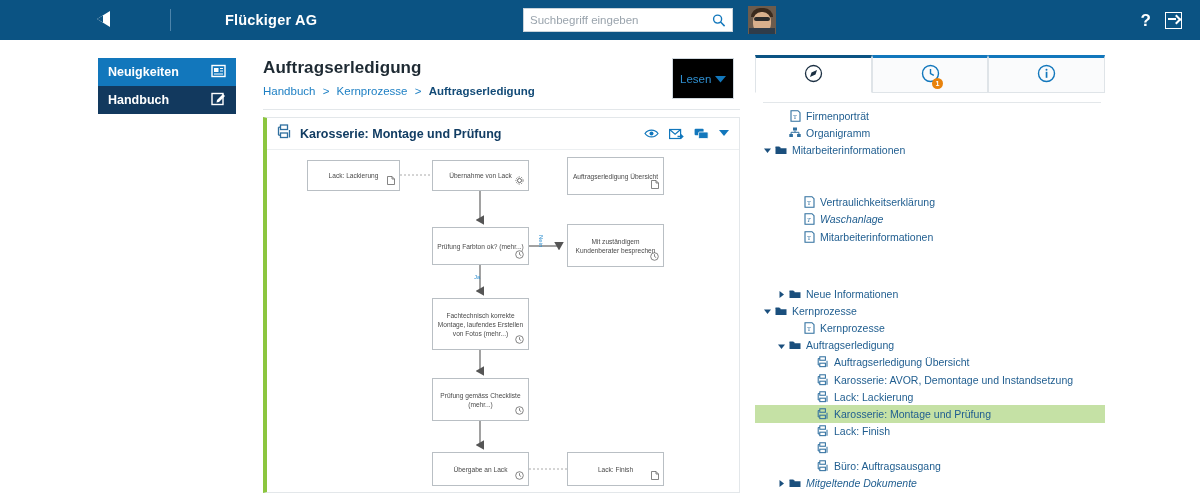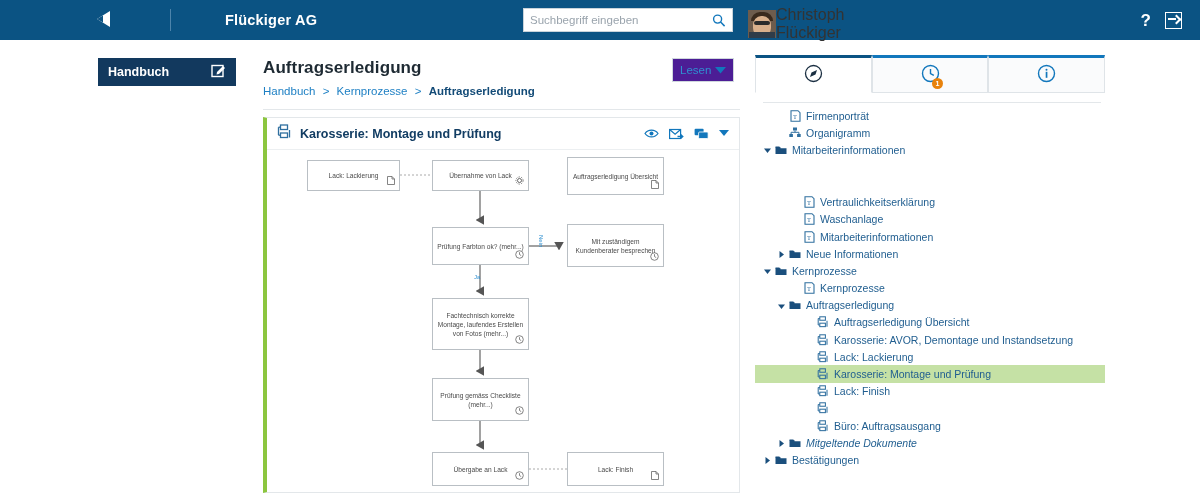--- a/index.html
+++ b/index.html
@@ -51,22 +51,22 @@
   .nav-manual{ background:#12395e; }
 
   
   .docpanel{ position:absolute; left:255px; top:55px; width:485px; height:438px; }
   .doc-title{ font-size:17px; color:#1e2a33; font-weight:bold; margin:3px 0 0 8px;
      letter-spacing:.1px; }
   .crumb{ margin:7px 0 0 8px; font-size:11.5px; }
   .crumb a{ color:#1f80c4; text-decoration:none; cursor:pointer; }
   .crumb .sep{ color:#1f80c4; margin:0 4px; }
   .crumb .cur{ color:#134b77; font-weight:bold; }
-  .lesen-btn{ position:absolute; right:6px; top:3px; width:62px;height:24px;
-     border:1px solid #cfd7dd;background:#4c1d95; display:flex;align-items:center;
+  .lesen-btn{ position:absolute; right:6px; top:3px; width:62px;height:41px;
+     border:1px solid #cfd7dd;background:#000000; display:flex;align-items:center;
      justify-content:space-between;padding:0 7px;cursor:pointer; }
   .lesen-btn span{ font-size:11.5px;color:#2f8fd0; }
   .hrule{ position:absolute; left:8px; top:54px; width:477px; height:1px; background:#e3e7ea; }
 
   .docbox{ position:absolute; left:8px; top:62px; width:477px; height:376px;
      border:1px solid #e3e7ea; border-left:4px solid #8cc63f; background:#fff; }
   .docbox-head{ height:32px; display:flex; align-items:center; padding:0 10px;
      border-bottom:1px solid #eceff1; }
   .docbox-title{ font-size:12.5px;color:#123d63;font-weight:bold;margin-left:8px; }
   .docbox-actions{ margin-left:auto; display:flex; align-items:center; gap:10px; }
@@ -128,33 +128,41 @@
     </button>
   </div>
 
   <div class="user-wrap">
     <span class="avatar">
       <span class="hair"></span>
         <span class="face"></span>
       <span class="glass"></span>
         <span class="shirt"></span>
     </span>
-    <span>
-      <div>Christoph</div>
-      <div>Flückiger</div>
-    </span>
   </div>
 
   <div class="right-icons">
     <span class="qmark">?</span>
     <span class="logout-ic"></span>
   </div>
 </div>
 
 <div class="leftnav">
+  <div class="nav-btn nav-news">
+    <span>Neuigkeiten</span>
+    <span>
+      <svg width="15" height="14" viewBox="0 0 15 14">
+        <rect x="1" y="1.5" width="13" height="11" fill="none" stroke="#fff" stroke-width="1.4"></rect>
+        <rect x="3" y="4" width="4.5" height="4" fill="#fff"></rect>
+        <line x1="9" y1="4.5" x2="12" y2="4.5" stroke="#fff" stroke-width="1"></line>
+        <line x1="9" y1="7" x2="12" y2="7" stroke="#fff" stroke-width="1"></line>
+        <line x1="3" y1="10" x2="12" y2="10" stroke="#fff" stroke-width="1"></line>
+      </svg>
+    </span>
+  </div>
   <div class="nav-btn nav-manual">
     <span>Handbuch</span>
     <span>
       <svg width="15" height="14" viewBox="0 0 15 14">
         <rect x="1" y="1.5" width="11" height="11" fill="none" stroke="#fff" stroke-width="1.4"></rect>
         <path d="M12 2 L14 4 L8 10 L5.5 10.5 L6 8 Z" fill="#fff"></path>
       </svg>
     </span>
   </div>
 </div>
@@ -379,41 +387,41 @@
       <div class="trow" style="padding-left: 36px; margin-top: 35px;">
         <span class="arrow"></span>
         <span class="tic">
           <svg width="11" height="12" viewBox="0 0 11 12">
             <path d="M1 0.7 H8 L10 2.7 V11.3 H1 Z" fill="#fff" stroke="#2f6f9f" stroke-width="1.1"></path>
             <text x="3" y="8.6" font-size="6.5" fill="#2f6f9f" font-family="Liberation Serif, serif">T</text>
           </svg>
         </span>
         <span>Vertraulichkeitserklärung</span>
       </div>
-      <div class="trow" style="padding-left: 36px;">
+      <div class="trow" style="padding-left: 36px; font-style: italic;">
         <span class="arrow"></span>
         <span class="tic">
           <svg width="11" height="12" viewBox="0 0 11 12">
             <path d="M1 0.7 H8 L10 2.7 V11.3 H1 Z" fill="#fff" stroke="#2f6f9f" stroke-width="1.1"></path>
             <text x="3" y="8.6" font-size="6.5" fill="#2f6f9f" font-family="Liberation Serif, serif">T</text>
           </svg>
         </span>
         <span>Waschanlage</span>
       </div>
       <div class="trow" style="padding-left: 36px;">
         <span class="arrow"></span>
         <span class="tic">
           <svg width="11" height="12" viewBox="0 0 11 12">
             <path d="M1 0.7 H8 L10 2.7 V11.3 H1 Z" fill="#fff" stroke="#2f6f9f" stroke-width="1.1"></path>
             <text x="3" y="8.6" font-size="6.5" fill="#2f6f9f" font-family="Liberation Serif, serif">T</text>
           </svg>
         </span>
         <span>Mitarbeiterinformationen</span>
       </div>
-      <div class="trow" style="padding-left: 22px;">
+      <div class="trow" style="padding-left: 22px; margin-top: 40px;">
         <span class="arrow"><svg width="9" height="9" viewBox="0 0 9 9">
             <path d="M2.5 1 L2.5 8 L7 4.5 Z" fill="#1a4f7d"></path>
           </svg></span>
         <span class="tic">
           <svg width="12" height="10" viewBox="0 0 12 10">
             <path d="M0.5 2 H4.5 L5.5 3.3 H11.5 V9 H0.5 Z" fill="#1a4f7d"></path>
             <path d="M0.5 2 H4.5 L5.5 3.3" fill="none" stroke="#1a4f7d" stroke-width="1"></path>
           </svg>
         </span>
         <span>Neue Informationen</span>

